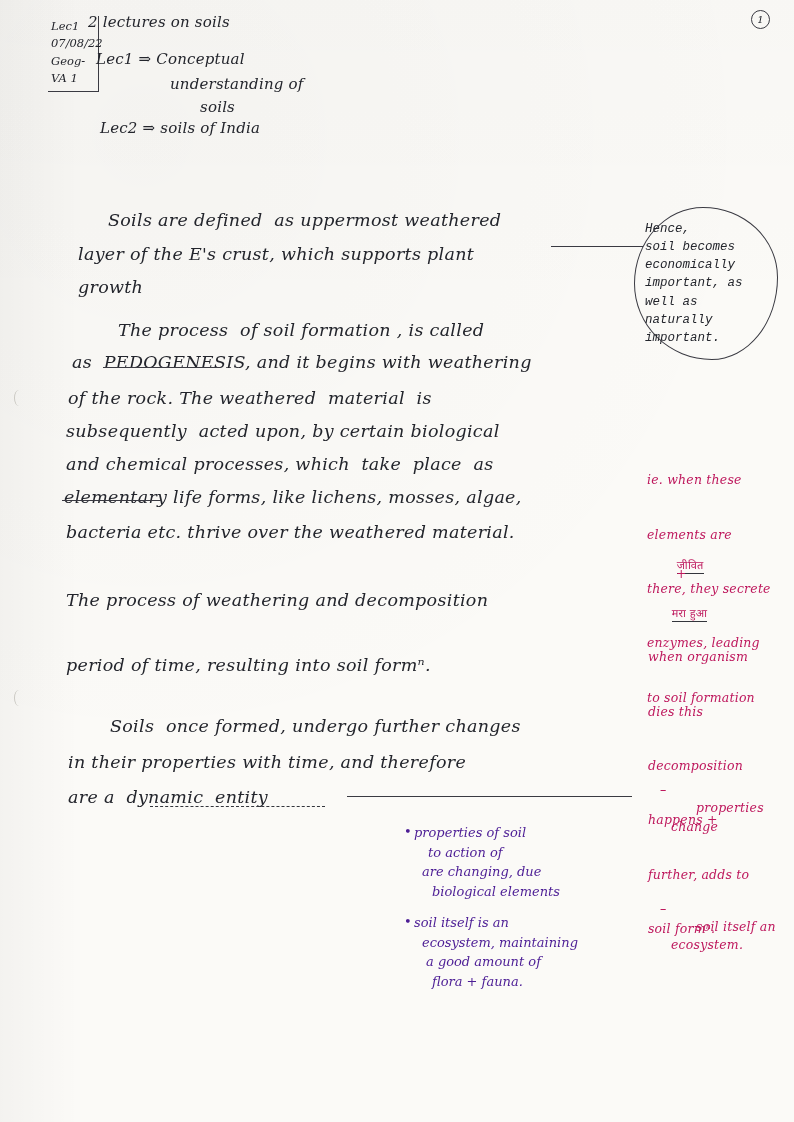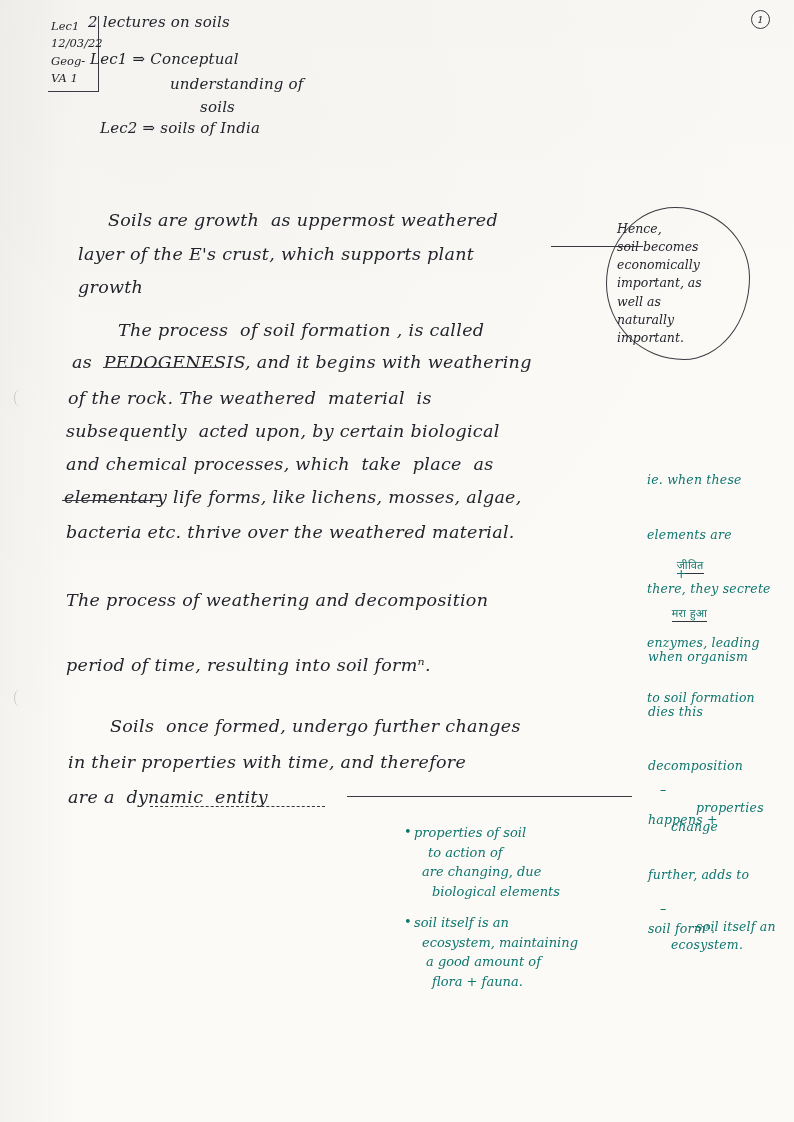--- a/index.html
+++ b/index.html
@@ -41,21 +41,21 @@
     line-height: 1.95;
     letter-spacing: 0.3px;
   }
   .head-note {
     font-size: 15px;
     line-height: 1.9;
   }
   .margin-note {
     font-size: 12.5px;
     line-height: 1.45;
-    color: #0f766e;
+    color: #be185d;
   }
   .corner-box {
     position: absolute;
     left: 0px;
     top: 16px;
     width: 44px;
     border-right: 1.3px solid #3a3a42;
     border-bottom: 1.3px solid #3a3a42;
     padding: 2px 3px 4px 3px;
     font-family: "DejaVu Serif", serif;
@@ -101,21 +101,21 @@
     position: absolute;
     height: 0;
     border-top: 1.1px solid #3a3a42;
   }
   .bullet-list {
     position: absolute;
     font-family: "DejaVu Serif", serif;
     font-style: italic;
     font-size: 13px;
     line-height: 1.5;
-    color: #0f766e;
+    color: #4c1d95;
   }
   .bullet-list .li {
     position: relative;
     padding-left: 10px;
     margin-bottom: 12px;
   }
   .bullet-list .li::before {
     content: "•";
     position: absolute;
     left: 0;
@@ -149,39 +149,39 @@
 </head>
 <body>
 
 <div class="page">
 
   <div class="punch" style="top:390px;"></div>
   <div class="punch" style="top:690px;"></div>
 
   <div class="corner-box">
     <div>Lec1</div>
-    <div>12/03/22</div>
+    <div>07/08/22</div>
     <div>Geog-</div>
     <div>VA 1</div>
   </div>
 
   <div class="page-num">1</div>
 
   <div class="hand head-note" style="left:88px; top:8px;">2 lectures on soils</div>
-  <div class="hand head-note" style="left:90px; top:45px;">Lec1 ⇒ Conceptual</div>
+  <div class="hand head-note" style="left:96px; top:45px;">Lec1 ⇒ Conceptual</div>
   <div class="hand head-note" style="left:170px; top:70px;">understanding of</div>
   <div class="hand head-note" style="left:200px; top:93px;">soils</div>
   <div class="hand head-note" style="left:100px; top:114px;">Lec2 ⇒ soils of India</div>
 
-  <div class="hand body-text" style="left:108px; top:203px;">Soils are growth  as uppermost weathered</div>
+  <div class="hand body-text" style="left:108px; top:203px;">Soils are defined  as uppermost weathered</div>
   <div class="hand body-text" style="left:78px; top:237px;">layer of the E's crust, which supports plant</div>
   <div class="hand body-text" style="left:78px; top:270px;">growth</div>
   <div class="leader" style="left:551px; top:246px; width:92px;"></div>
 
-  <div class="bubble" style="left:606px; top:207px; width:122px;">
+  <div class="bubble" style="left:634px; top:207px; width:122px;font-family:Liberation Mono, monospace;">
     <div>Hence,</div>
     <div>soil becomes</div>
     <div>economically</div>
     <div>important, as</div>
     <div>well as</div>
     <div>naturally</div>
     <div>important.</div>
   </div>
 
   <div class="hand body-text" style="left:118px; top:313px;">The process  of soil formation , is called</div>

